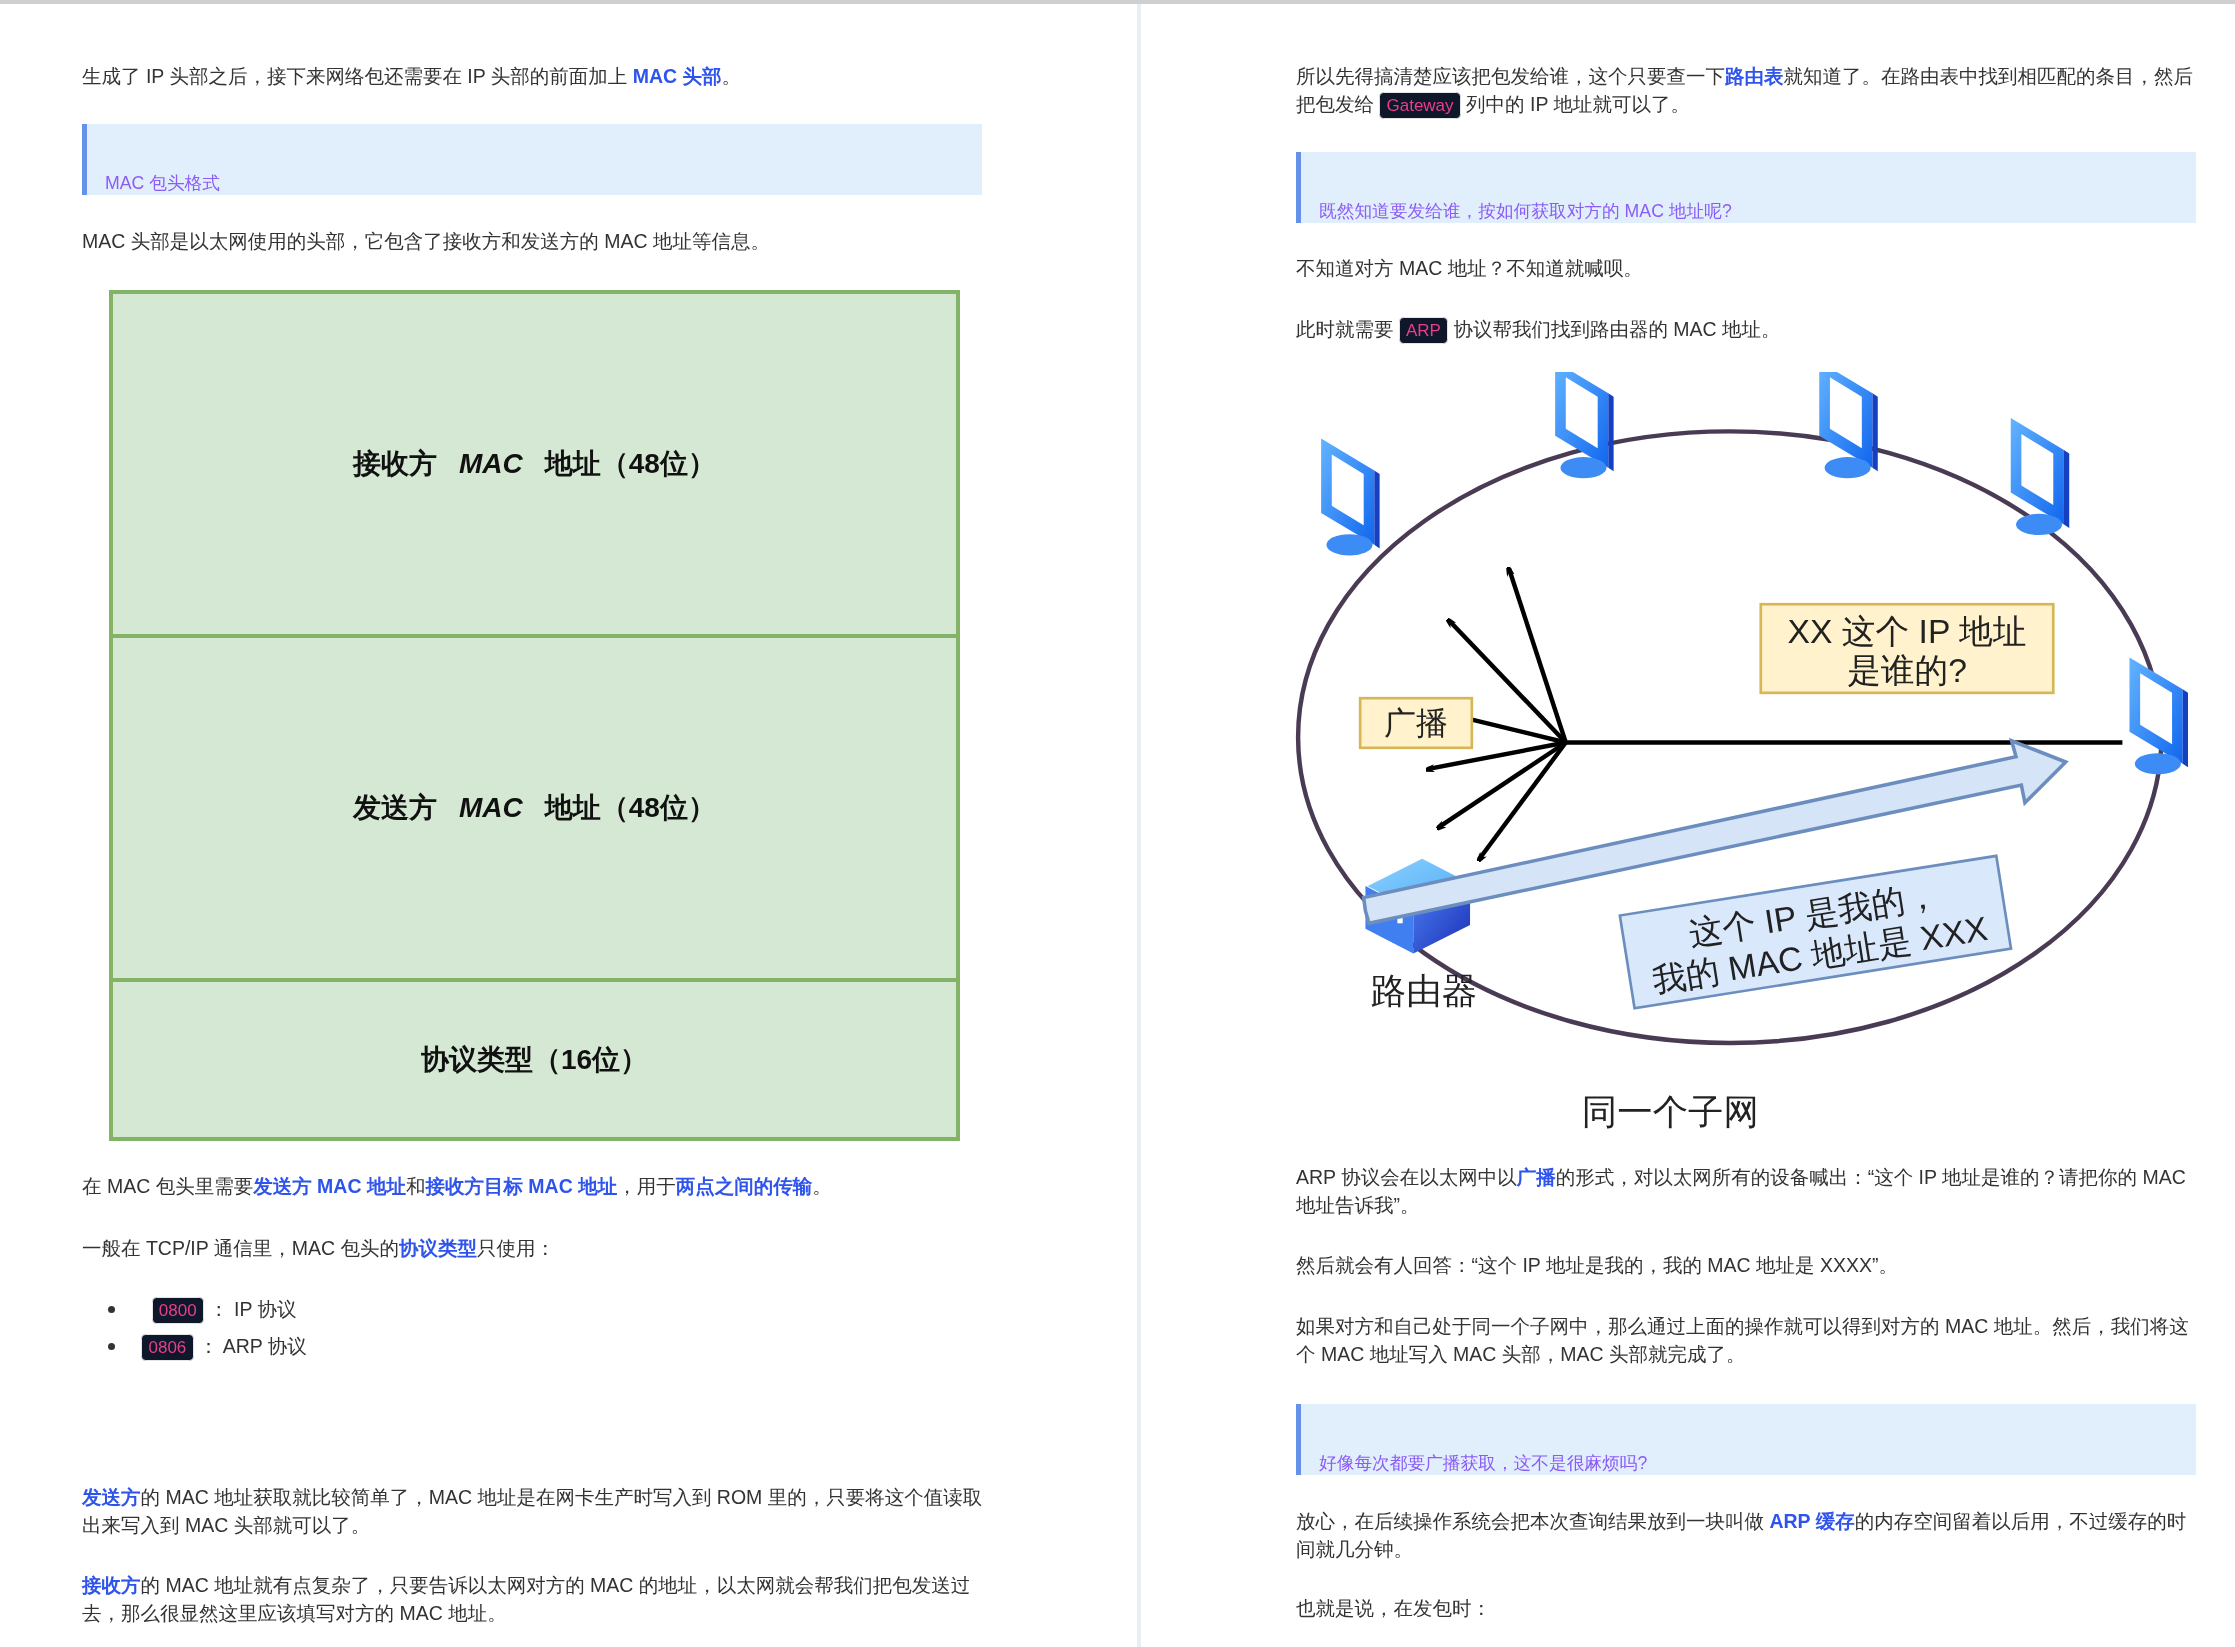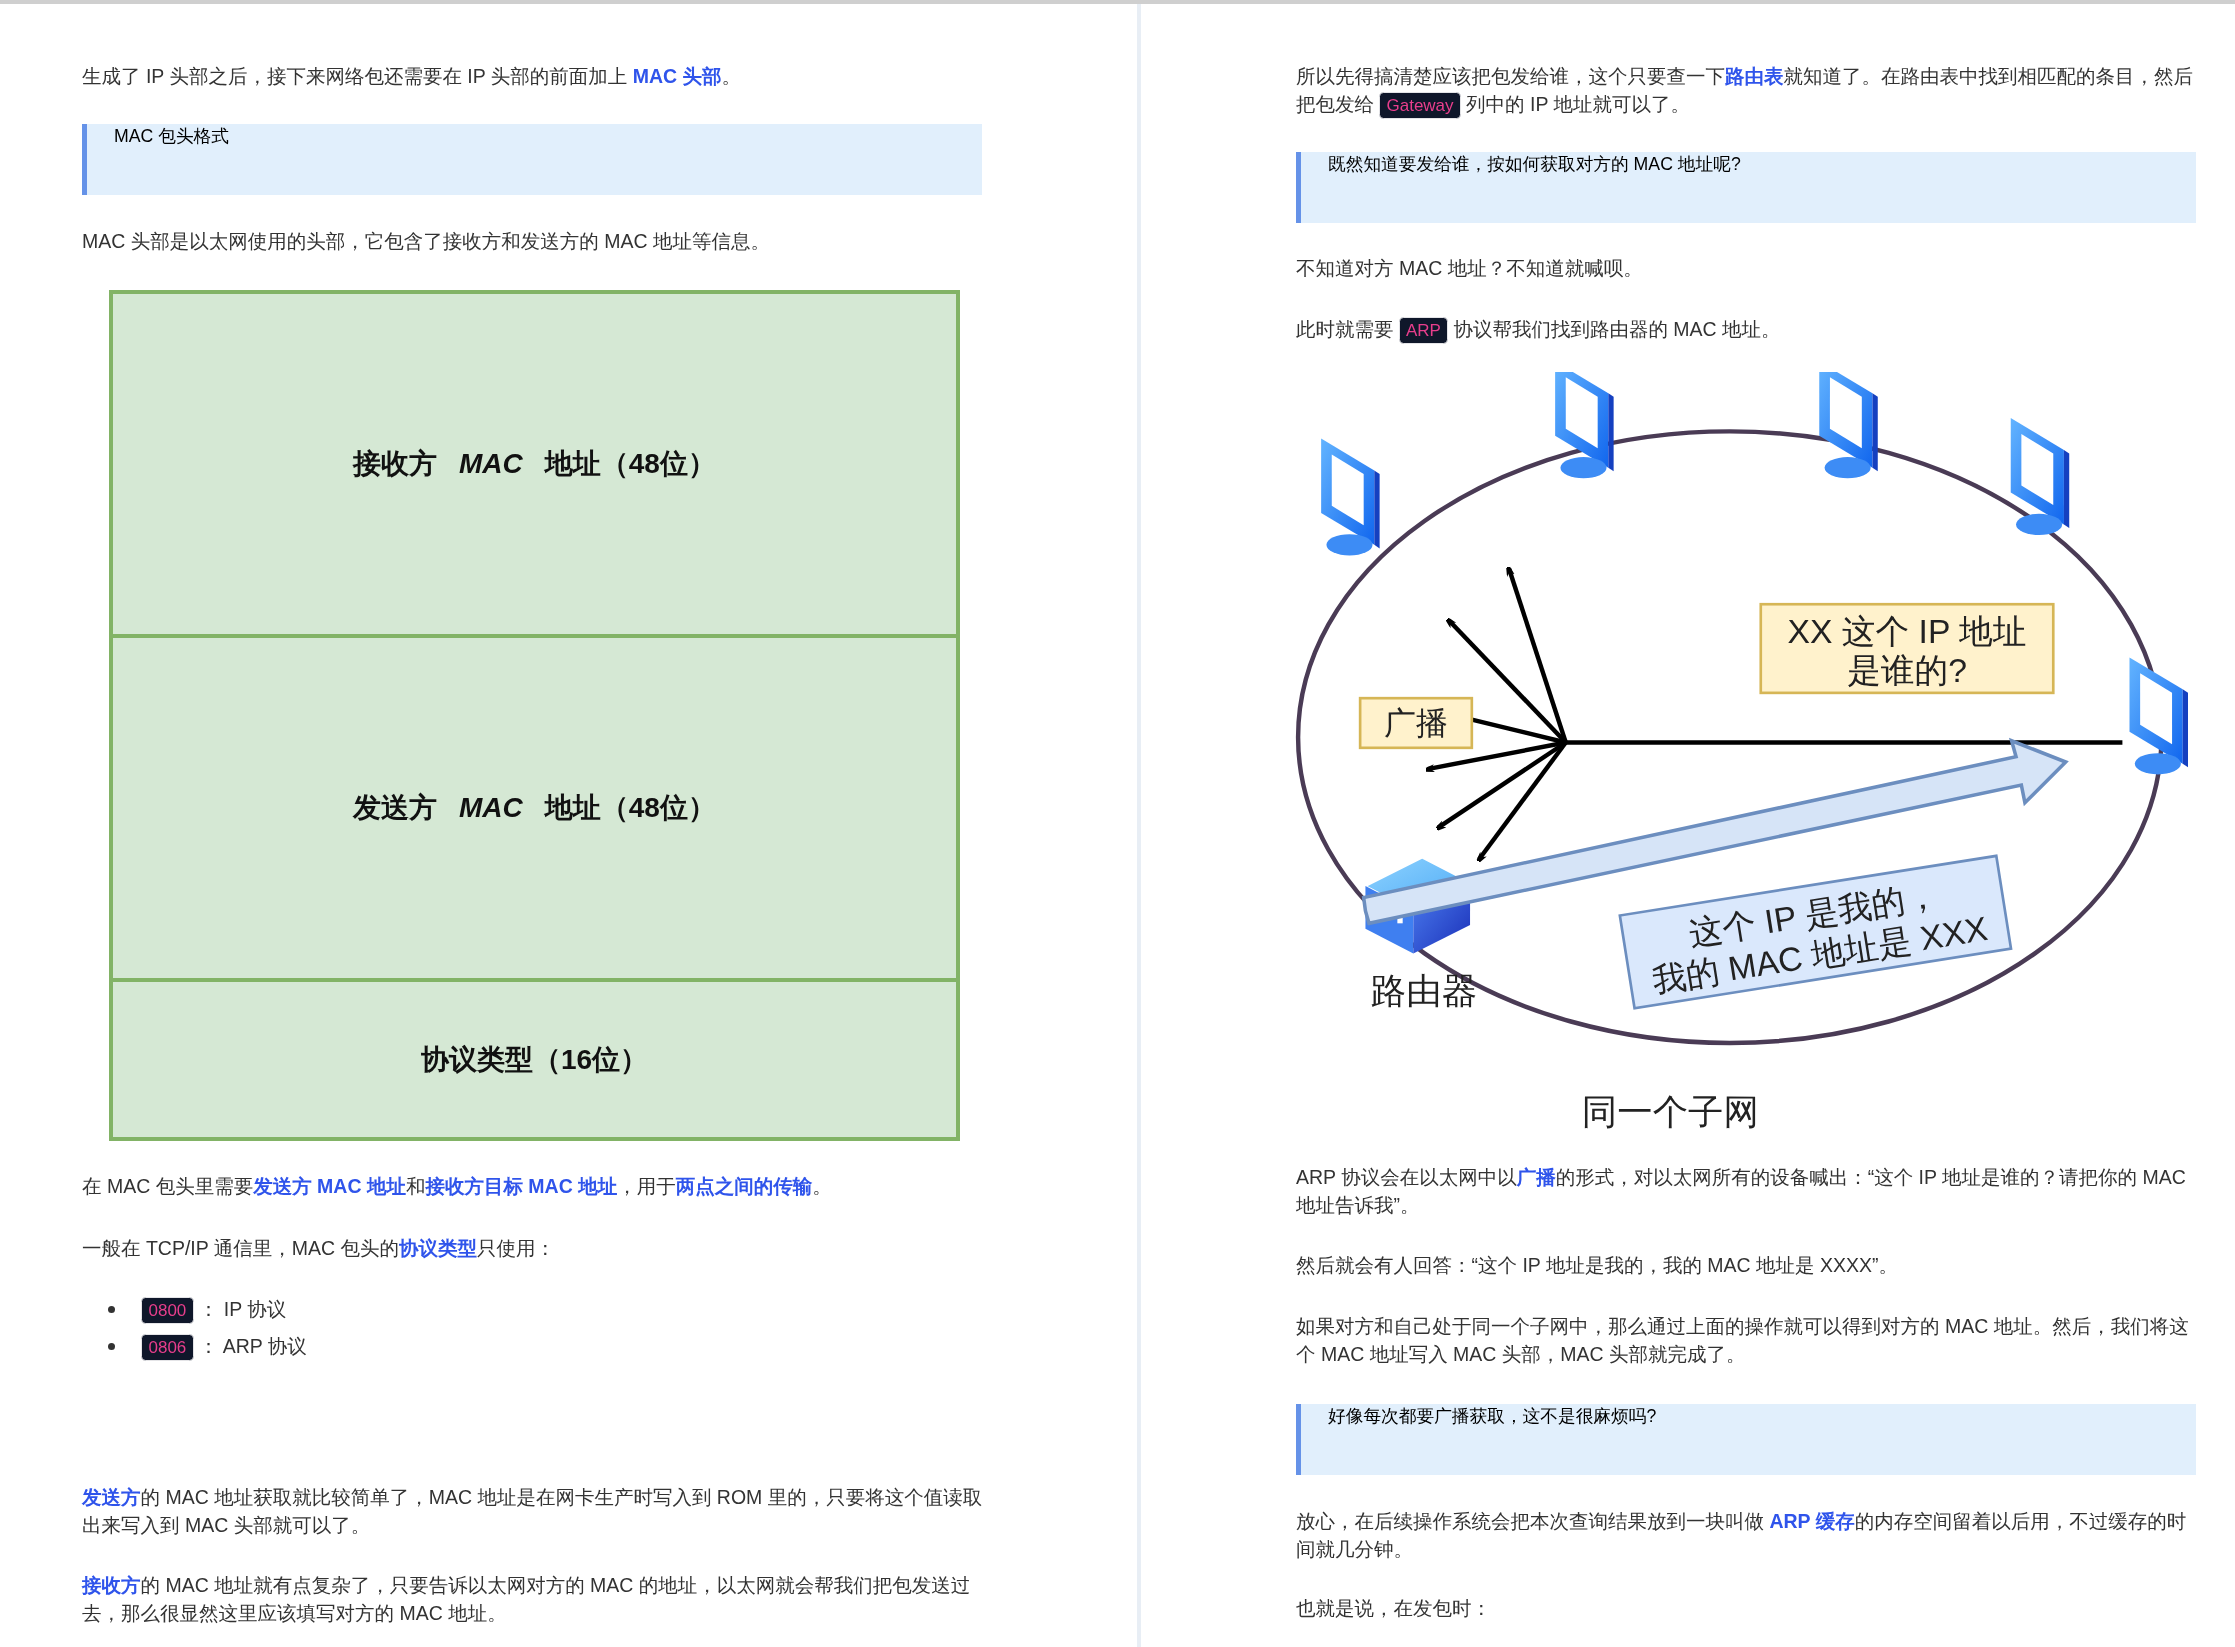--- a/index.html
+++ b/index.html
@@ -5,24 +5,24 @@
   * { box-sizing: border-box; margin: 0; padding: 0; }
   html, body { width: 2235px; height: 1647px; overflow: hidden; background: #ffffff; }
   body { font-family: "Liberation Sans", "DejaVu Sans", sans-serif; color: #333333; position: relative; }
   .topbar { position: absolute; left: 0; top: 0; width: 2235px; height: 3.5px; background: #cfcfcf; }
   .divider { position: absolute; left: 1137px; top: 3.5px; width: 3.5px; height: 1644px; background: #e8eef5; }
   .page { position: absolute; top: 0; height: 1647px; }
   .page.left { left: 0; width: 1137px; }
   .page.right { left: 1140px; width: 1095px; }
   .p { position: absolute; font-size: 19.5px; line-height: 28px; color: #333; }
   .b { color: #2f54eb; font-weight: bold; }
-  .callout { position: absolute; background: #e1effc; border-left: 5.3px solid #6592e8; font-size: 17.7px; color: #000000; display: flex; align-items: flex-start; padding-left: 27px; }
+  .callout { position: absolute; background: #e1effc; border-left: 5.3px solid #6592e8; font-size: 17.7px; color: #8b5cf6; display: flex; align-items: flex-end; padding-left: 18px; }
   .code { display: inline-block; font-family: "Liberation Sans", sans-serif; color: #e83e8c; background: #0f172a; border: 0.9px solid #e4e4e7; border-radius: 4.4px; padding: 0 6.2px; font-size: 17px; line-height: 25px; margin: 0 5.3px; }
   ul.list { position: absolute; list-style: none; }
-  ul.list li { font-size: 19.5px; line-height: 37px; color: #333; position: relative; padding-left: 28px; }
+  ul.list li { font-size: 19.5px; line-height: 37px; color: #333; position: relative; padding-left: 28px; text-align: center; }
   ul.list li::before { content: ""; position: absolute; left: 0; top: 15px; width: 7px; height: 7px; border-radius: 50%; background: #333; }
   .mac-diagram { position: absolute; left: 109px; top: 290px; width: 851px; height: 851px; }
   .mac-row { position: absolute; left: 0; width: 851px; background: #d5e8d4; border: 4.4px solid #82b366; display: flex; align-items: center; justify-content: center; font-size: 28px; font-weight: bold; color: #111; }
   .mac-row .it { font-style: italic; margin: 0 22px; }
   .arp-diagram { position: absolute; left: 1289px; top: 372px; width: 940px; height: 780px; }
 </style>
 </head>
 <body>
 
 <div class="topbar"></div>

